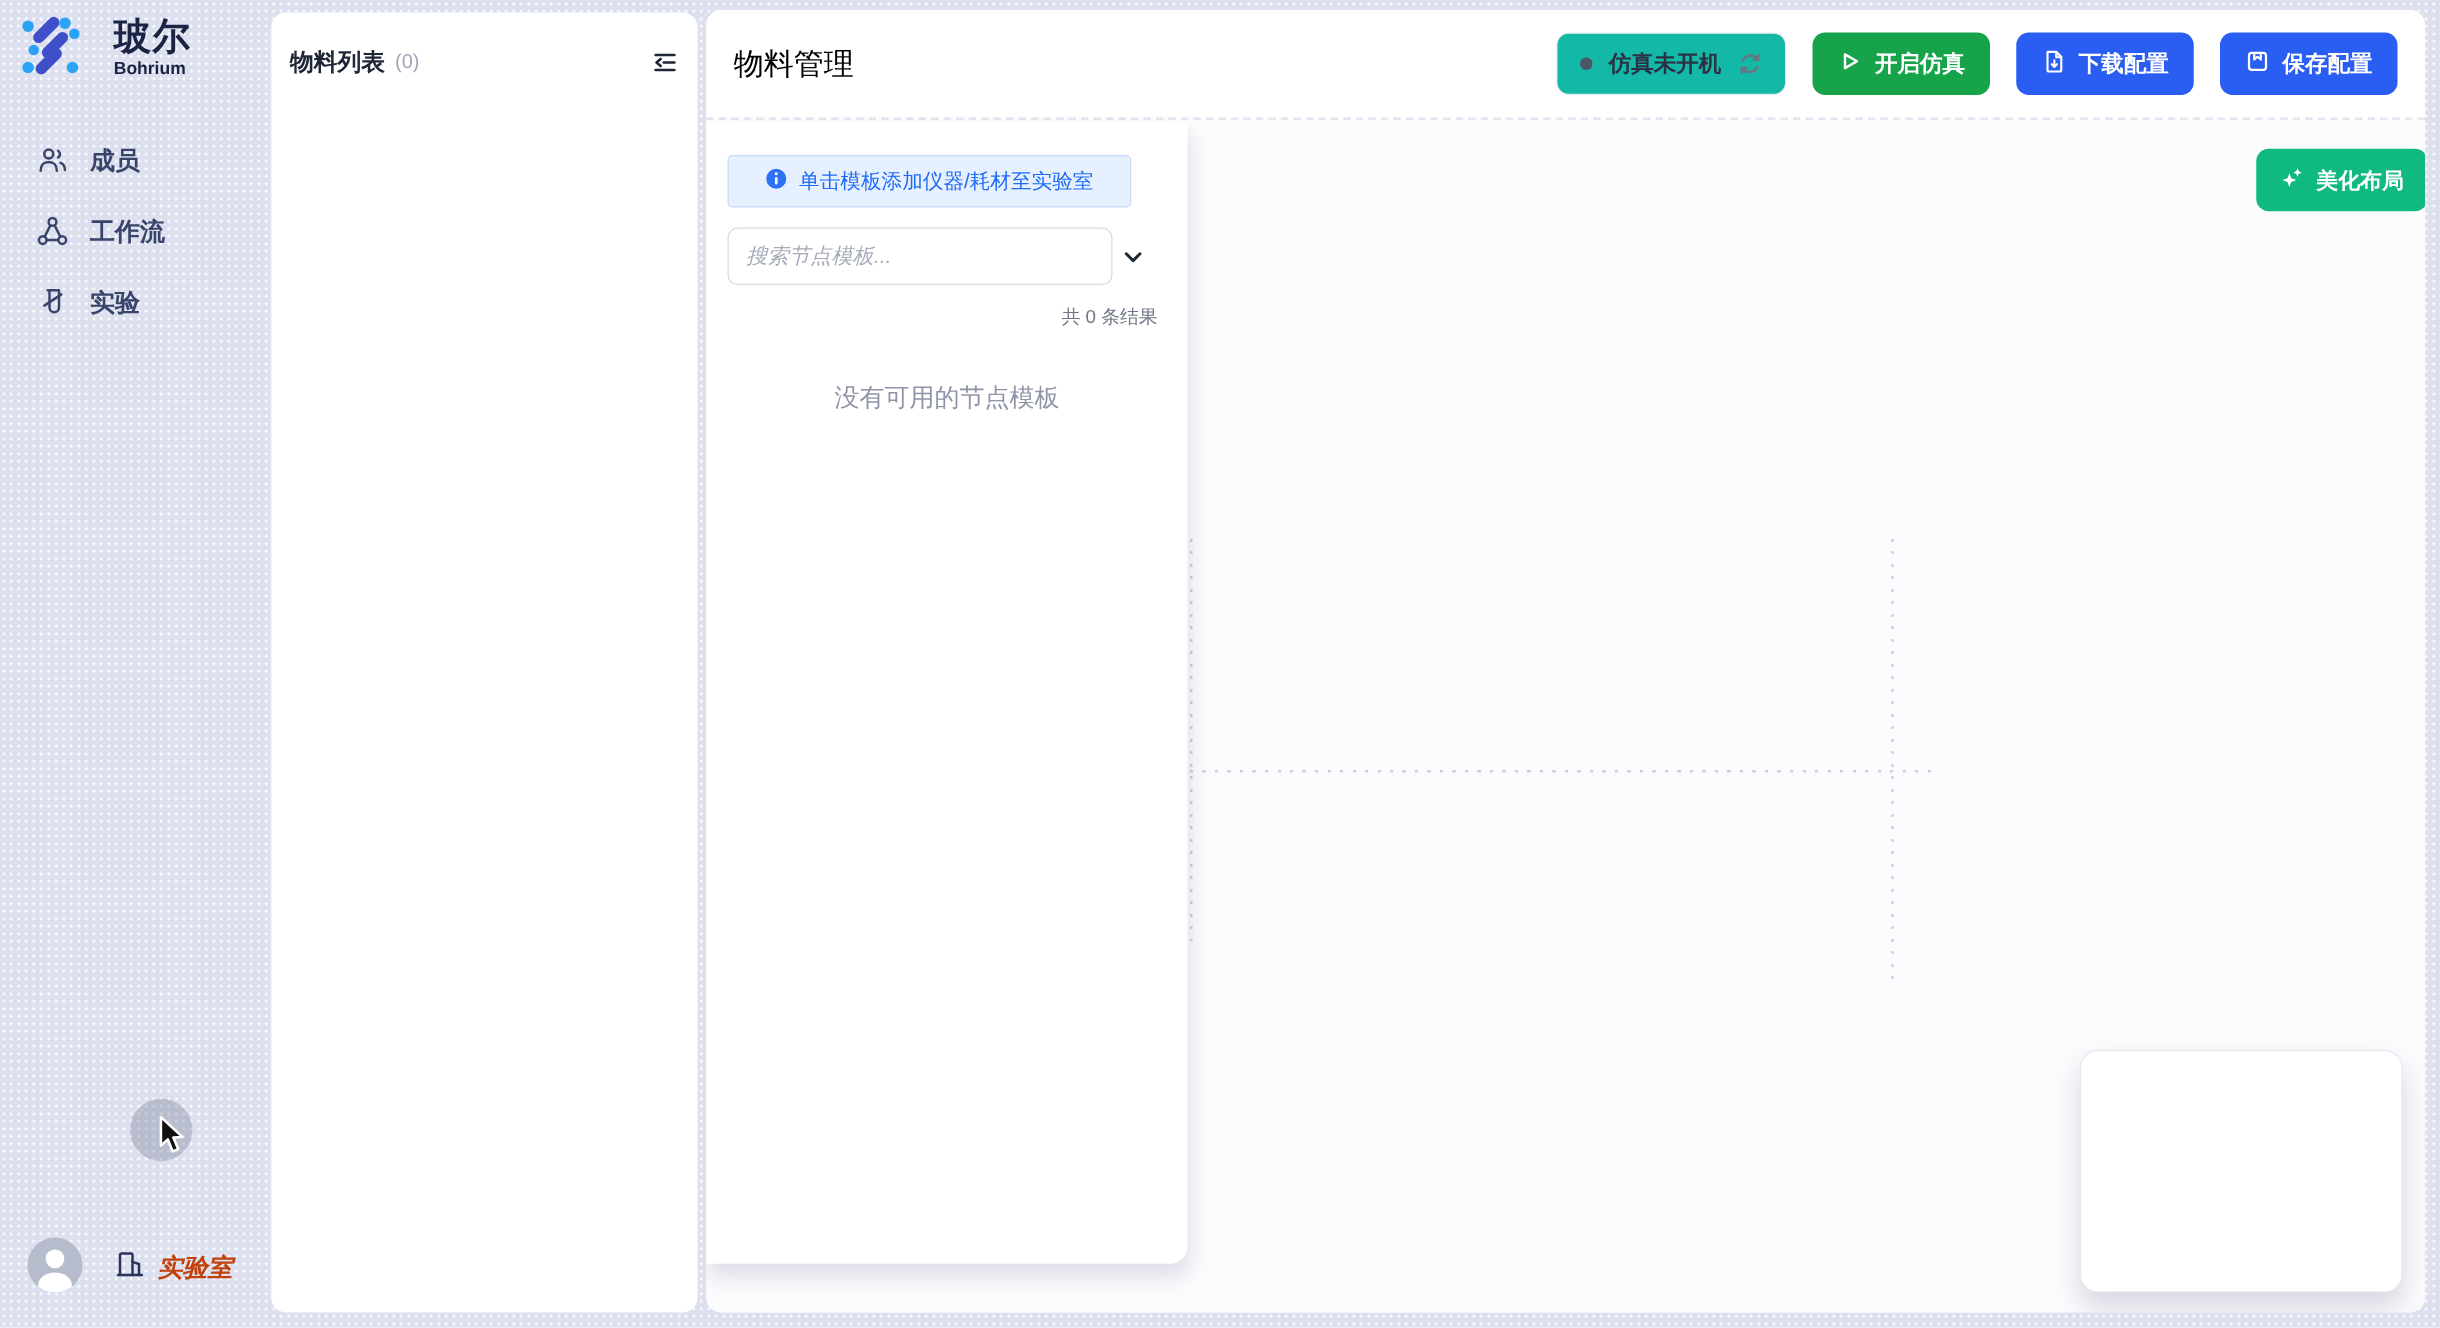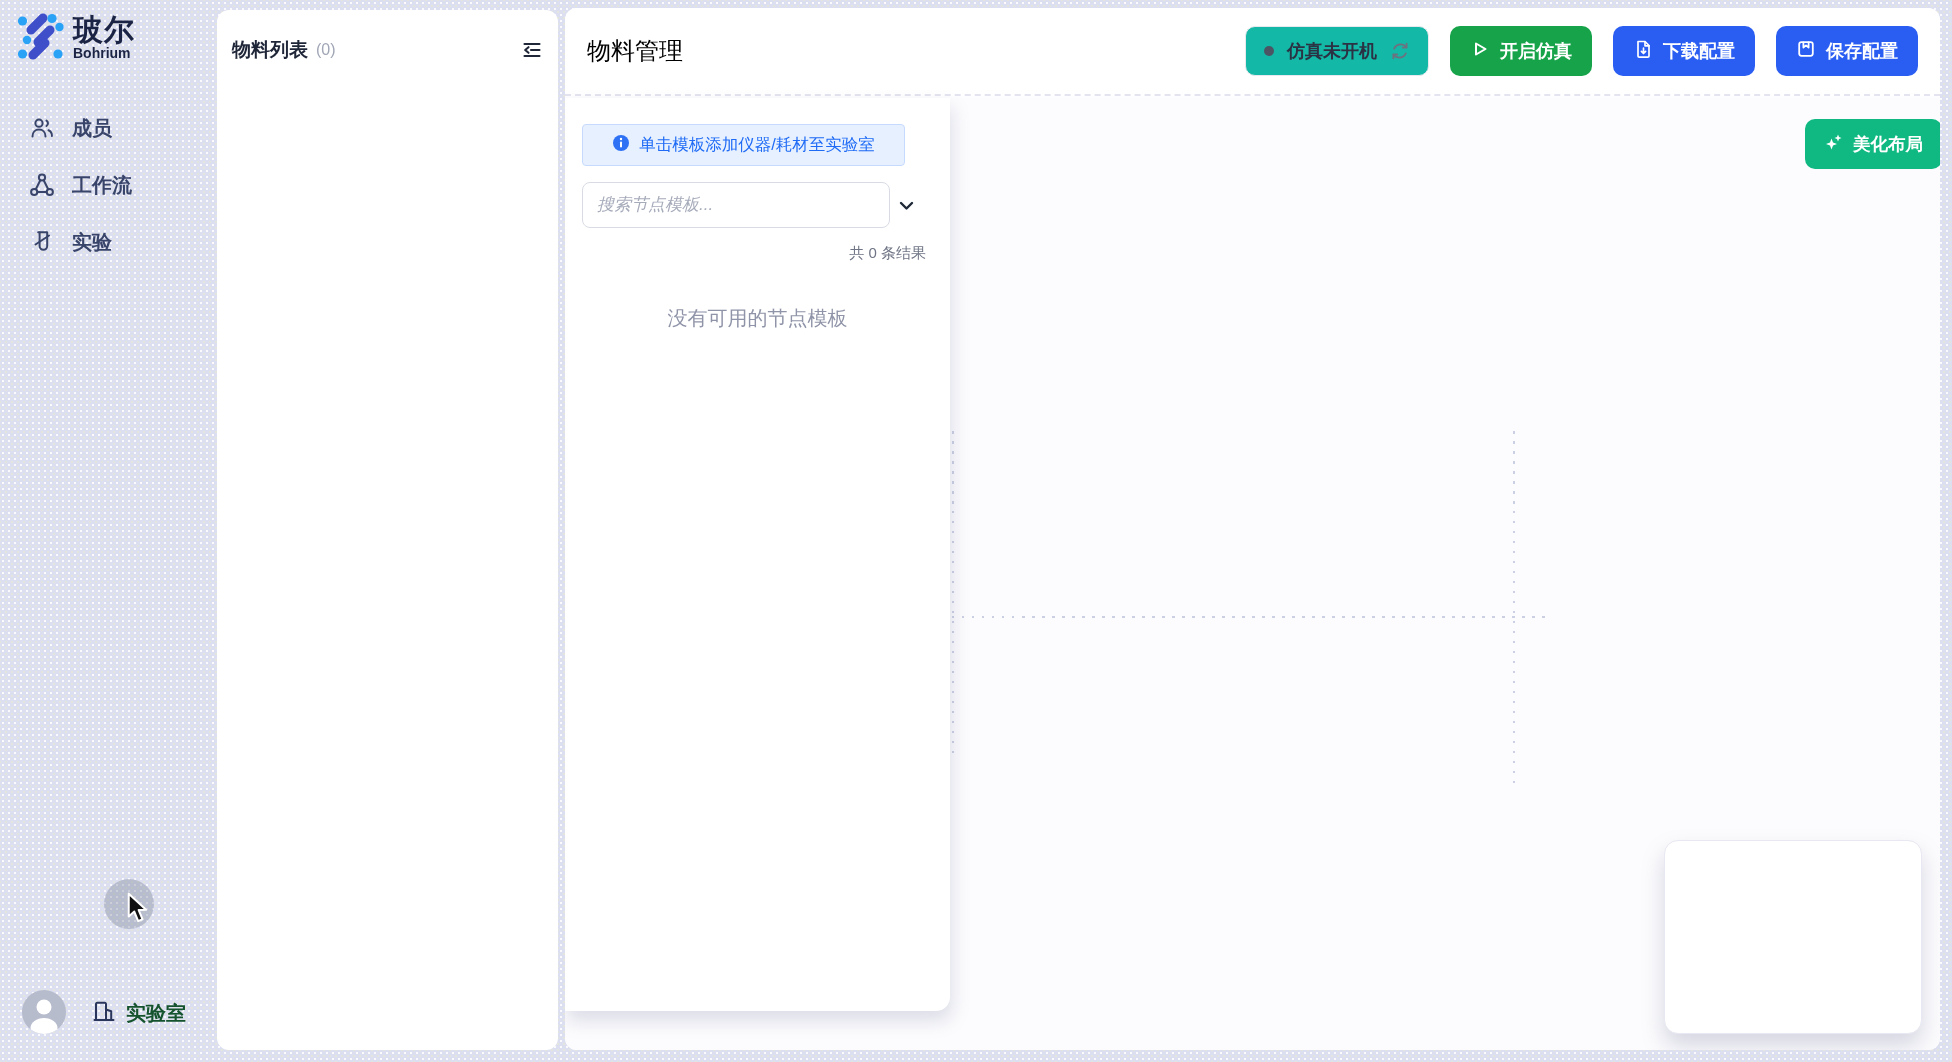--- a/index.html
+++ b/index.html
@@ -10,38 +10,38 @@
     background-color:#dcdff0;
     background-image:
       radial-gradient(rgba(255,255,255,.85) 1.1px, transparent 1.3px),
       radial-gradient(rgba(235,238,200,.45) 1px, transparent 1.2px);
     background-size:6px 6px, 6px 6px;
     background-position:0 0, 3px 3px;
   }
 
   
   .sidebar { position:absolute; left:0; top:0; width:215px; height:100%; }
-  .logo-row { position:absolute; left:16px; top:12px; display:flex; align-items:center; gap:9px; }
+  .logo-row { position:absolute; left:16px; top:12px; display:flex; align-items:center; gap:27px; }
   .logo-text .zh { font-size:30px; font-weight:800; color:#1b2444; line-height:1.02; letter-spacing:1px;}
   .logo-text .en { font-size:14px; font-weight:800; color:#1b2444; }
   .nav { position:absolute; top:104px; left:8px; width:194px; }
   .nav-item { height:48px; display:flex; align-items:center; gap:17px; padding-left:21px;
     border-radius:10px; margin-bottom:9px; color:#39446a; font-size:20px; font-weight:600; cursor:pointer;}
   .nav-item.active { background:#ffffff; color:#18203f; box-shadow:0 1px 3px rgba(40,50,90,.08); }
   .nav-item .nicon { width:26px; height:26px; display:flex; }
 
   .hover-ripple { position:absolute; left:104px; top:879px; width:50px; height:50px;
     border-radius:50%; background:rgba(100,108,134,.30); }
   .cursor { position:absolute; left:125px; top:892px; }
 
   .side-footer { position:absolute; left:0; bottom:24px; width:215px; height:48px; }
   .avatar { position:absolute; left:22px; top:0; width:44px; height:44px; border-radius:50%;
     background:#b7bccd; overflow:hidden; }
   .lab-entry { position:absolute; left:92px; top:9px; display:flex; align-items:center; gap:10px;
-    color:#14532d; font-size:20px; font-weight:600; cursor:pointer;}
+    color:#c2410c; font-size:20px; font-weight:600; cursor:pointer;font-style:italic;}
 
   
   .list-panel { position:absolute; left:217px; top:10px; width:341px; height:1040px;
     background:#ffffff; border-radius:12px; }
   .panel-head { display:flex; align-items:center; padding:0 15px; height:80px; }
   .panel-title { font-size:19px; font-weight:700; color:#1f2638; }
   .panel-count { font-size:16px; color:#a0a6b5; margin-left:8px; }
   .collapse-btn { margin-left:auto; display:flex; cursor:pointer; }
 
   

